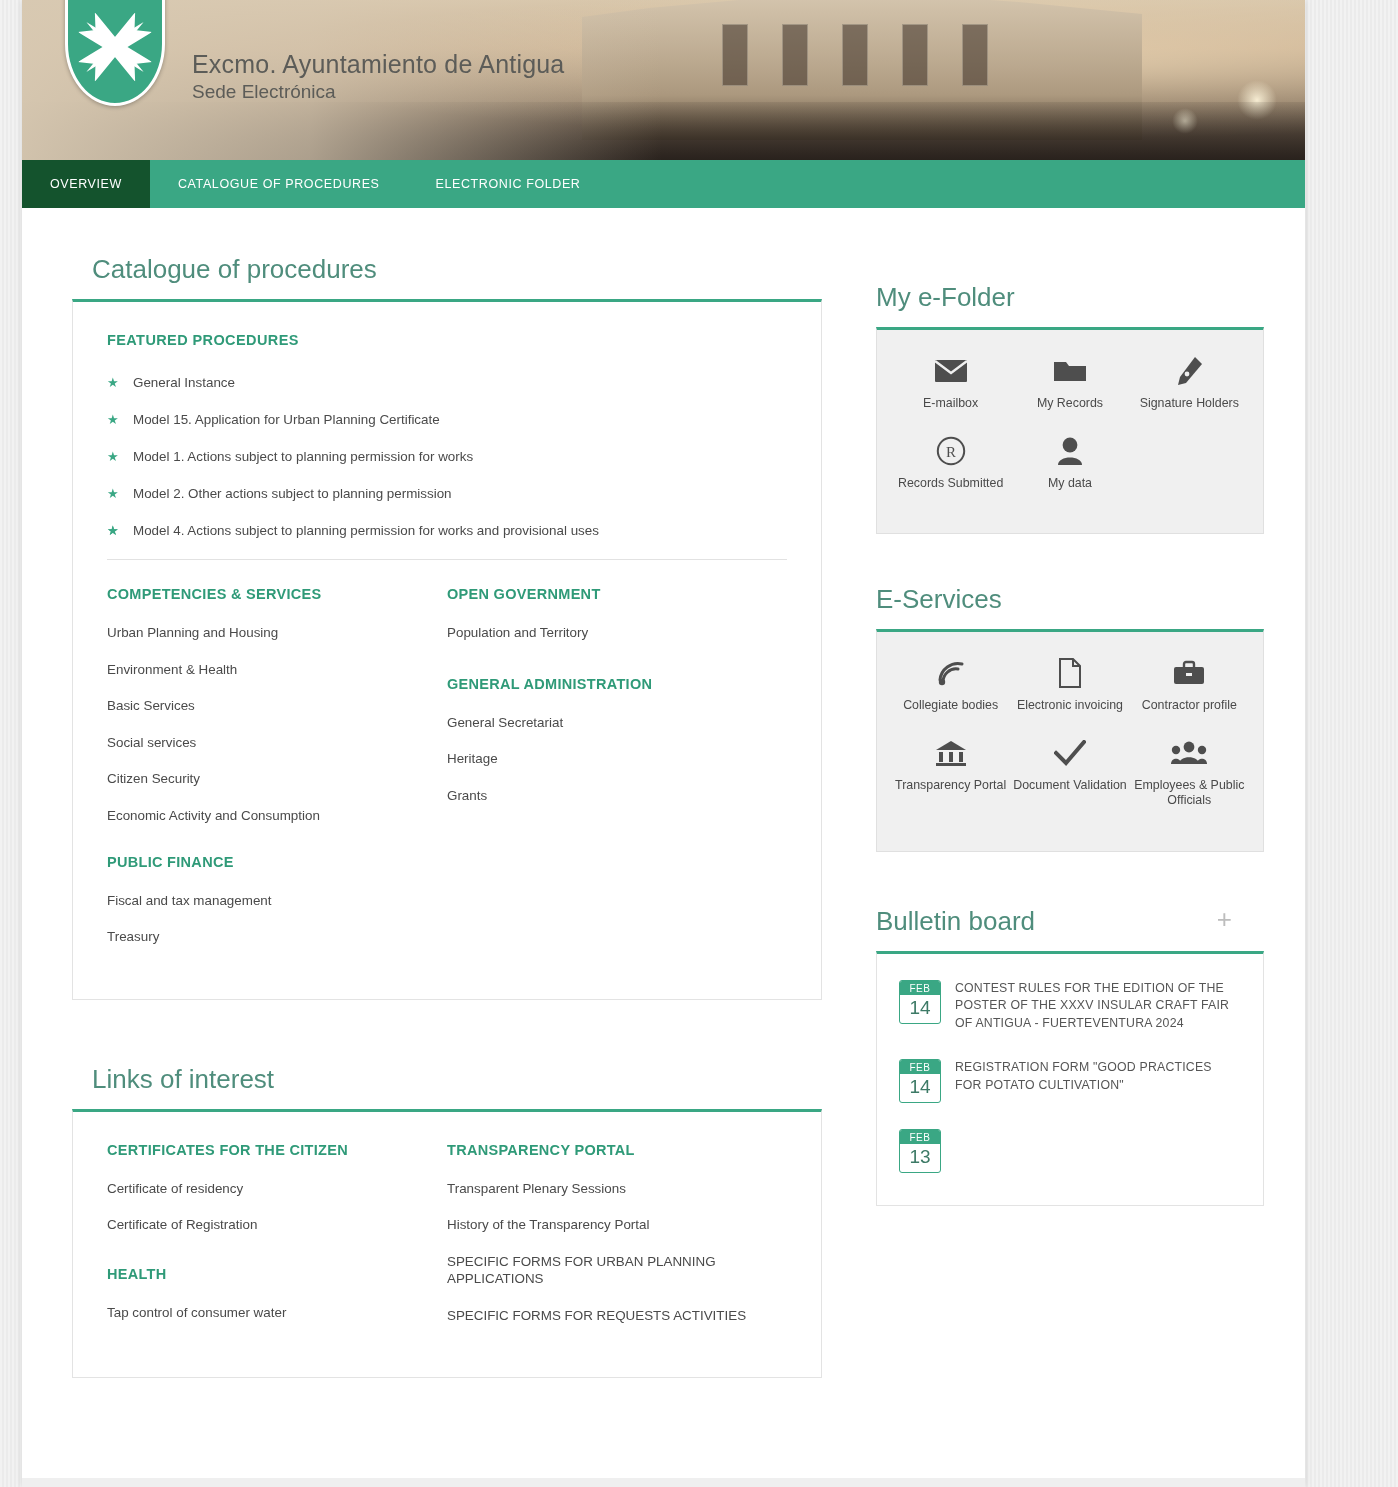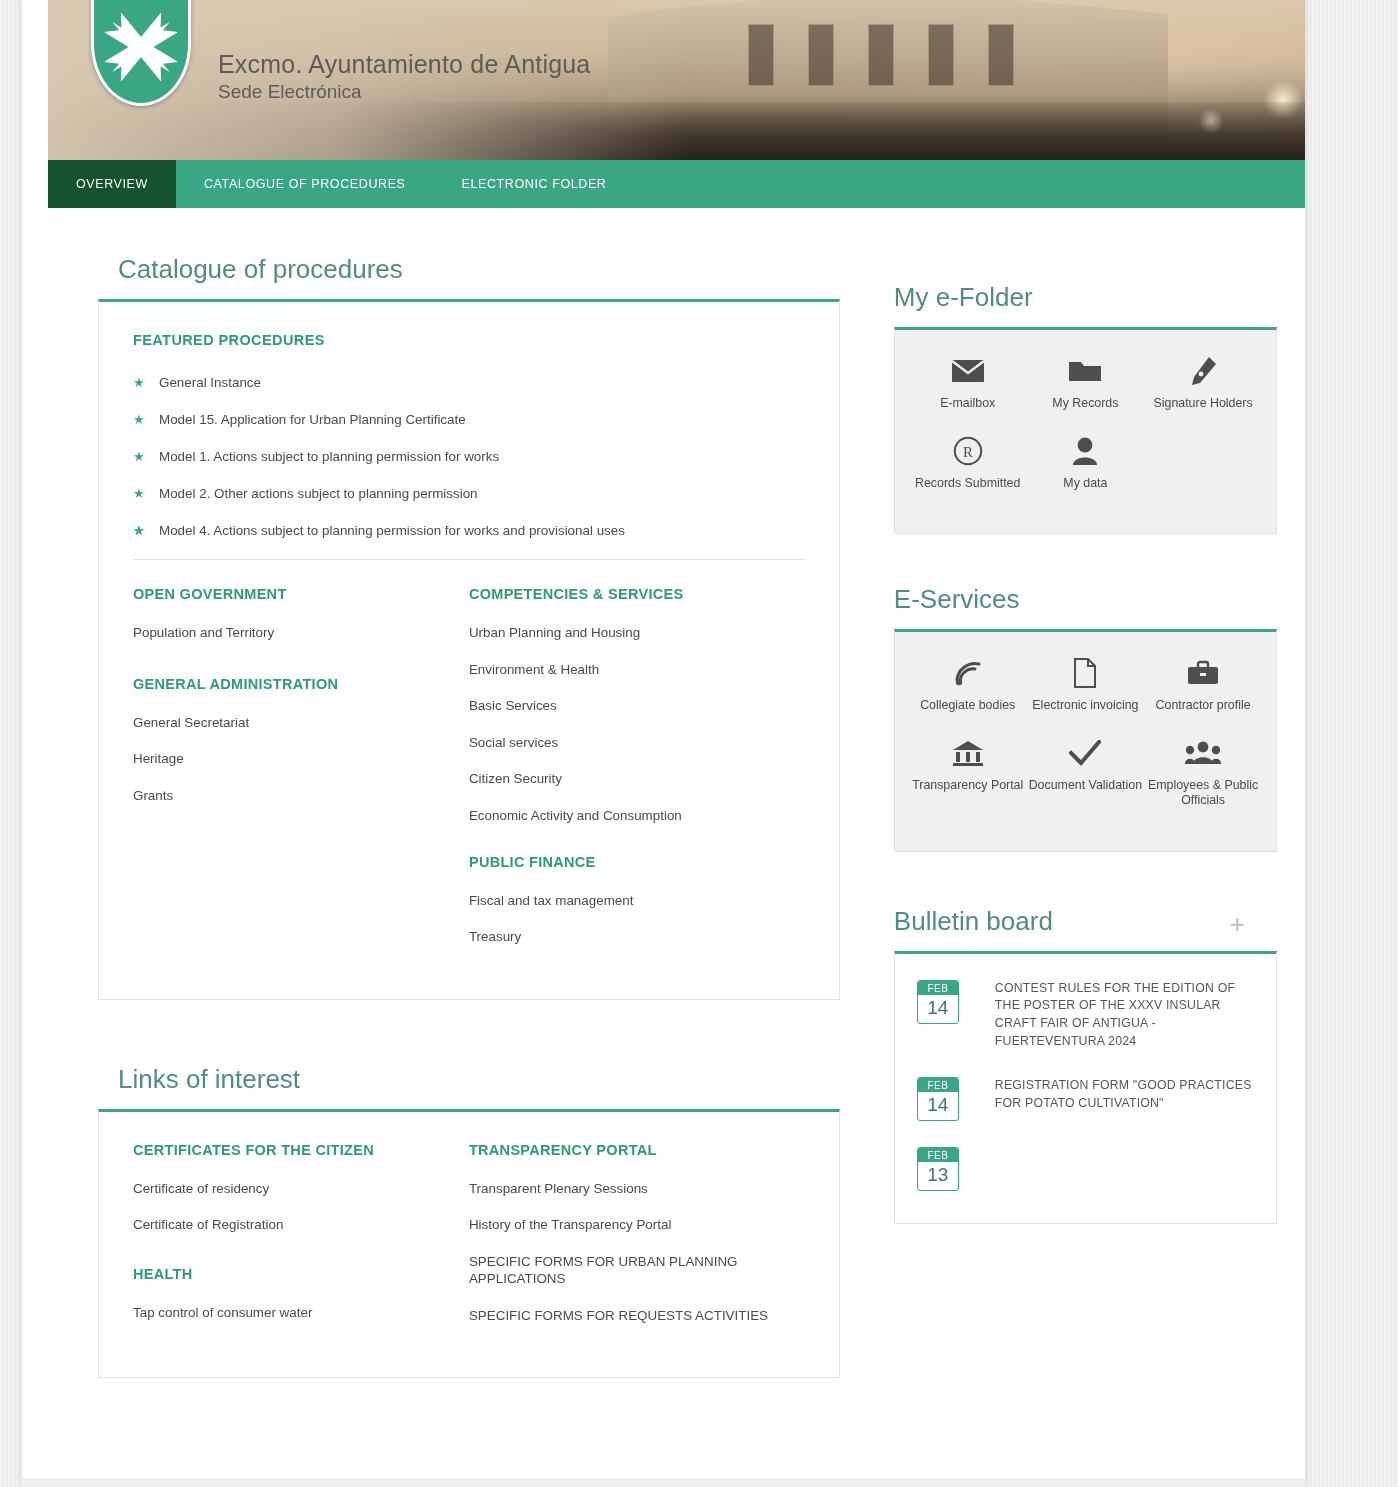--- a/index.html
+++ b/index.html
@@ -14,21 +14,20 @@
     position: relative;
     width: 1398px; height: 1487px;
     background:
       repeating-linear-gradient(90deg, #f2f2f2 0px, #f2f2f2 2px, #ebebeb 2px, #ebebeb 4px);
   }
   .shell {
     position: absolute;
     left: 22px; top: 0; width: 1283px; min-height: 1487px;
     background: #ffffff;
     box-shadow: 0 0 6px rgba(0,0,0,0.12);
-    padding-left: 26px;
   }
 
   
   .banner {
     position: relative;
     height: 160px;
     overflow: hidden;
     background:
       radial-gradient(ellipse at 78% 40%, rgba(255,235,200,0.55) 0%, rgba(120,90,60,0) 55%),
       linear-gradient(180deg, #d9c7ab 0%, #c4ab8d 30%, #8d7963 62%, #4b4038 100%);
@@ -143,26 +142,26 @@
   
   .tiles { display: flex; flex-wrap: wrap; padding: 24px 14px 20px 14px; }
   .tile {
     width: 33.33%; text-align: center; margin-bottom: 22px; cursor: pointer;
   }
   .tile .ico { height: 34px; display: flex; align-items: center; justify-content: center; color: #4e4e4e; }
   .tile .lbl { font-size: 12.4px; color: #4a4a4a; margin-top: 8px; line-height: 1.25; }
   .tile svg { display: block; }
 
   
-  .bulletin-head { display: flex; align-items: flex-end; justify-content: space-between; margin: 0 32px 14px 32px; }
+  .bulletin-head { display: flex; align-items: flex-start; justify-content: space-between; margin: 0 32px 14px 32px; }
   .bulletin-head h2 { margin: 0; font-size: 26px; color: #4f8d7c; font-weight: normal; }
   .plus { font-size: 26px; color: #bdbdbd; line-height: 1; cursor: pointer; }
 
   .bul-list { padding: 26px 22px 26px 22px; }
-  .bul-item { display: flex; margin-bottom: 26px; gap: 22px; }
+  .bul-item { display: flex; margin-bottom: 26px; }
   .bul-item:last-child { margin-bottom: 6px; }
   .cal {
     width: 42px; flex: 0 0 42px; border: 1px solid #3aa784; border-radius: 3px;
     overflow: hidden; text-align: center; height: 44px; background: #fff;
   }
   .cal .m { background: #3aa784; color: #fff; font-size: 10px; padding: 2px 0 1px 0; letter-spacing: .5px; }
   .cal .d { color: #3d7a66; font-size: 19px; line-height: 26px; }
   .bul-txt {
     margin-left: 14px; font-size: 12.3px; color: #555; line-height: 1.45; letter-spacing: .2px;
   }
@@ -223,42 +222,42 @@
               <li><span class="star">★</span><span>Model 1. Actions subject to planning permission for works</span></li>
               <li><span class="star">★</span><span>Model 2. Other actions subject to planning permission</span></li>
               <li><span class="star">★</span></li>
               <li><span class="star">★</span><span>Model 4. Actions subject to planning permission for works and provisional uses</span></li>
             </ul>
 
             <div class="hr"></div>
 
             <div class="cols2">
               <div class="c">
-                <div class="grp-title">OPEN GOVERNMENT</div>
-                <a class="lnk">Population and Territory</a>
-
-                <div class="grp-title" style="margin-top:34px;">GENERAL ADMINISTRATION</div>
-                <a class="lnk">General Secretariat</a>
-                <a class="lnk">Heritage</a>
-                <a class="lnk">Grants</a>
-              </div>
-
-              <div class="c">
                 <div class="grp-title">COMPETENCIES &amp; SERVICES</div>
                 <a class="lnk">Urban Planning and Housing</a>
                 <a class="lnk">Environment &amp; Health</a>
                 <a class="lnk">Basic Services</a>
                 <a class="lnk">Social services</a>
                 <a class="lnk">Citizen Security</a>
                 <a class="lnk">Economic Activity and Consumption</a>
 
                 <div class="grp-title" style="margin-top:30px;">PUBLIC FINANCE</div>
                 <a class="lnk">Fiscal and tax management</a>
                 <a class="lnk">Treasury</a>
               </div>
+
+              <div class="c">
+                <div class="grp-title">OPEN GOVERNMENT</div>
+                <a class="lnk">Population and Territory</a>
+
+                <div class="grp-title" style="margin-top:34px;">GENERAL ADMINISTRATION</div>
+                <a class="lnk">General Secretariat</a>
+                <a class="lnk">Heritage</a>
+                <a class="lnk">Grants</a>
+              </div>
             </div>
           </div>
         </div>
 
         <h1 class="sec-title" style="margin-top:64px;">Links of interest</h1>
 
         <div class="panel">
           <div class="pad">
             <div class="cols2">
               <div class="c">

